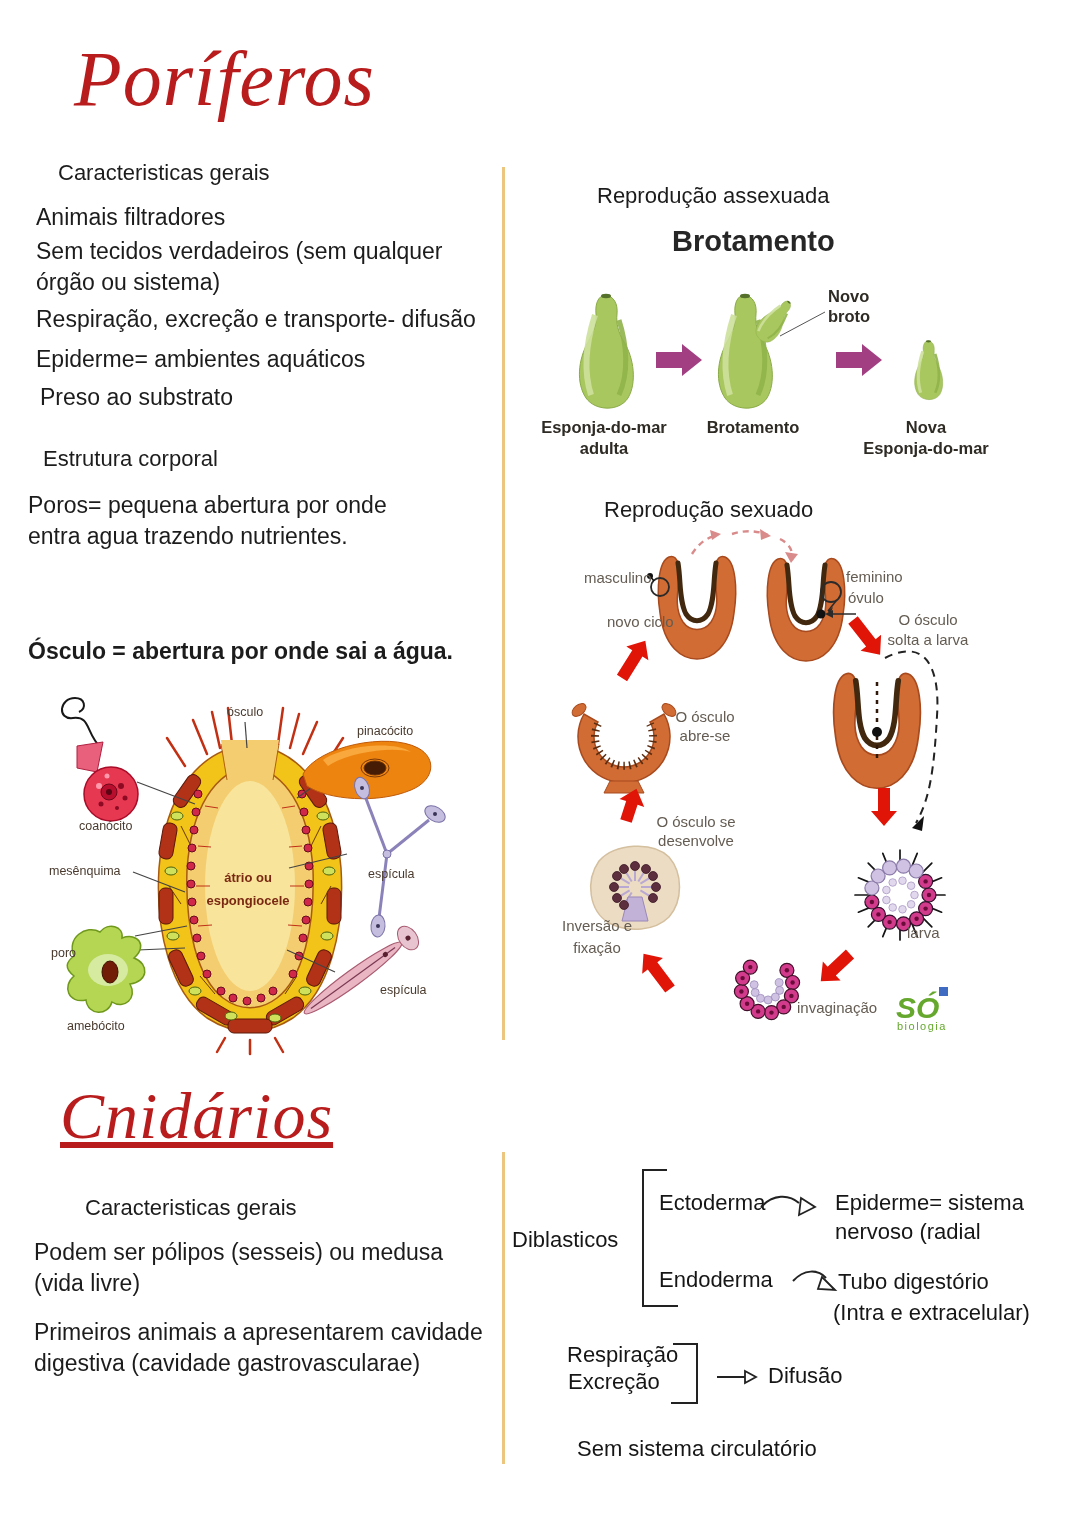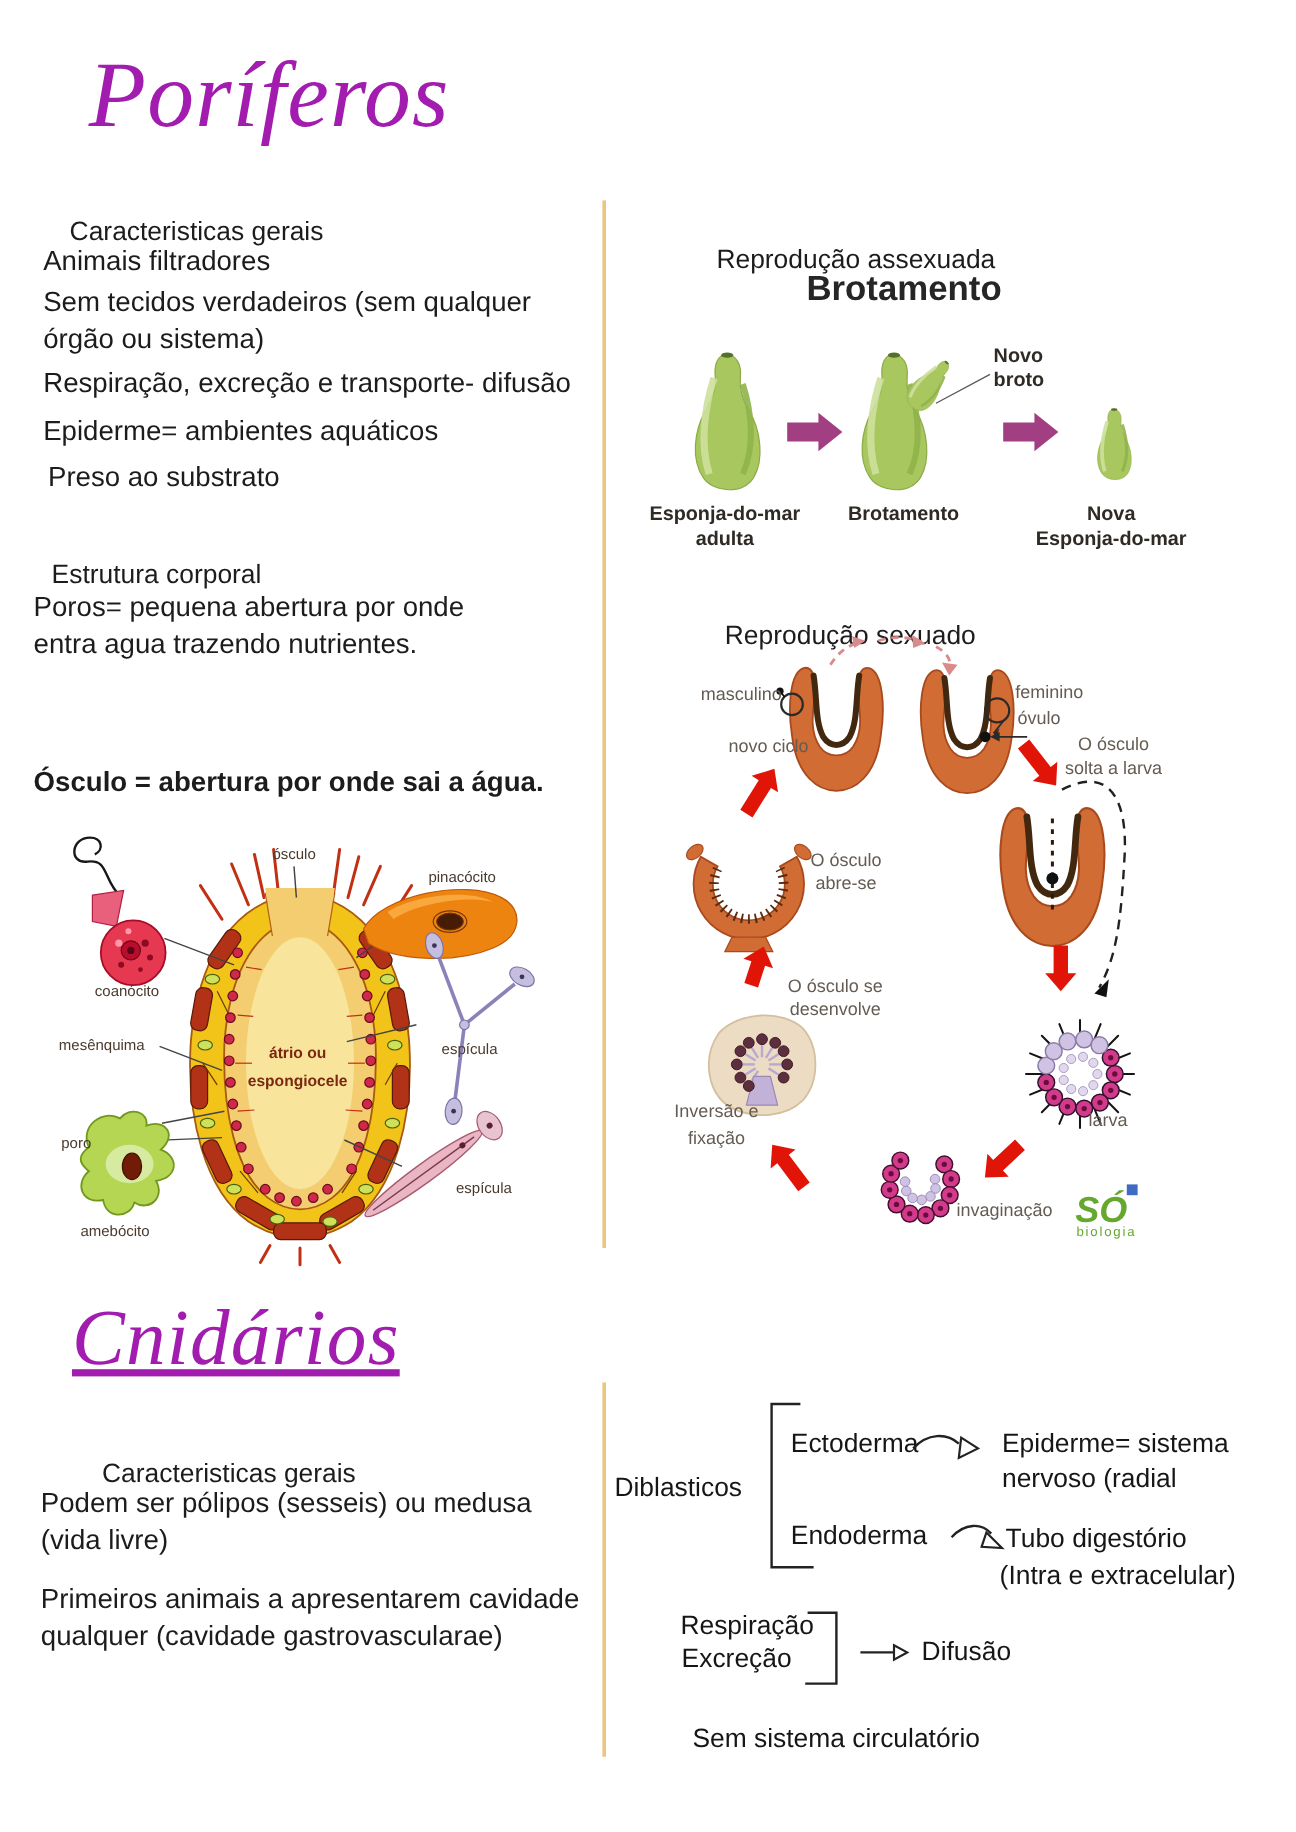--- a/index.html
+++ b/index.html
@@ -1,20 +1,20 @@
 <!DOCTYPE html>
 <html><head>
 <meta charset="utf-8">
 <style>
   html,body{margin:0;padding:0;background:#fff;}
   body{font-family:"Liberation Sans",sans-serif;color:#1c1c1c;}
   .page{position:relative;width:1080px;height:1527px;background:#ffffff;overflow:hidden;}
   .abs{position:absolute;}
-  .serif-title{font-family:"Liberation Serif",serif;font-style:italic;color:#a21caf;letter-spacing:1px;}
-  .heading{font-size:22px;color:#1c1c1c;margin-top:20px;}
+  .serif-title{font-family:"Liberation Serif",serif;font-style:italic;color:#b91c1c;letter-spacing:1px;}
+  .heading{font-size:22px;color:#1c1c1c;}
   .body-text{font-size:23px;line-height:1.34;color:#1c1c1c;}
   .divider{position:absolute;width:3px;background:#ecc57f;}
   svg{position:absolute;overflow:visible;}
   svg text{font-family:"Liberation Sans",sans-serif;}
   .cyc-label{font-size:15px;fill:#645c52;}
   .anat-label{font-size:12.5px;fill:#4a3a2e;}
   .anat-label-red{font-size:13px;fill:#7a2812;font-weight:bold;}
   .bro-label{font-size:16.5px;font-weight:bold;fill:#2e2a24;}
   .diagram-text{font-size:22px;fill:#161616;}
   .logo-so{font-size:30px;font-weight:bold;font-style:italic;fill:#66a82e;}
@@ -454,21 +454,21 @@
     <g>
       <text class="logo-so" x="356" y="488">SÓ</text>
       <rect x="399" y="457" width="9" height="9" fill="#3f6bc2"></rect>
       <text class="logo-bio" x="357" y="500">biologia</text>
     </g>
   </svg>
 
   <div class="abs serif-title" style="left:60px;top:1078px;font-size:66px;text-decoration:underline;">Cnidários</div>
   <div class="abs heading" style="left:85px;top:1195px;">Caracteristicas gerais</div>
   <div class="abs body-text" style="left:34px;top:1237px;width:445px;">Podem ser pólipos (sesseis) ou medusa (vida livre)</div>
-  <div class="abs body-text" style="left:34px;top:1317px;width:480px;">Primeiros animais a apresentarem cavidade qualquer (cavidade gastrovascularae)</div>
+  <div class="abs body-text" style="left:34px;top:1317px;width:480px;">Primeiros animais a apresentarem cavidade digestiva (cavidade gastrovascularae)</div>
 
   <svg style="left:505px;top:1150px;" width="575" height="330" viewBox="0 0 575 330">
     <text class="diagram-text" x="7" y="97">Diblasticos</text>
     <path d="M162,20 L138,20 L138,156 L173,156" fill="none" stroke="#222" stroke-width="2"></path>
     <text class="diagram-text" x="154" y="60">Ectoderma</text>
     <path d="M256,57 C268,44 284,44 294,53" fill="none" stroke="#222" stroke-width="2"></path>
     <polygon points="296,48 310,57 294,65" fill="#fff" stroke="#222" stroke-width="1.8"></polygon>
     <text class="diagram-text" x="330" y="60">Epiderme= sistema</text>
     <text class="diagram-text" x="330" y="89">nervoso (radial</text>
     <text class="diagram-text" x="154" y="137">Endoderma</text>

